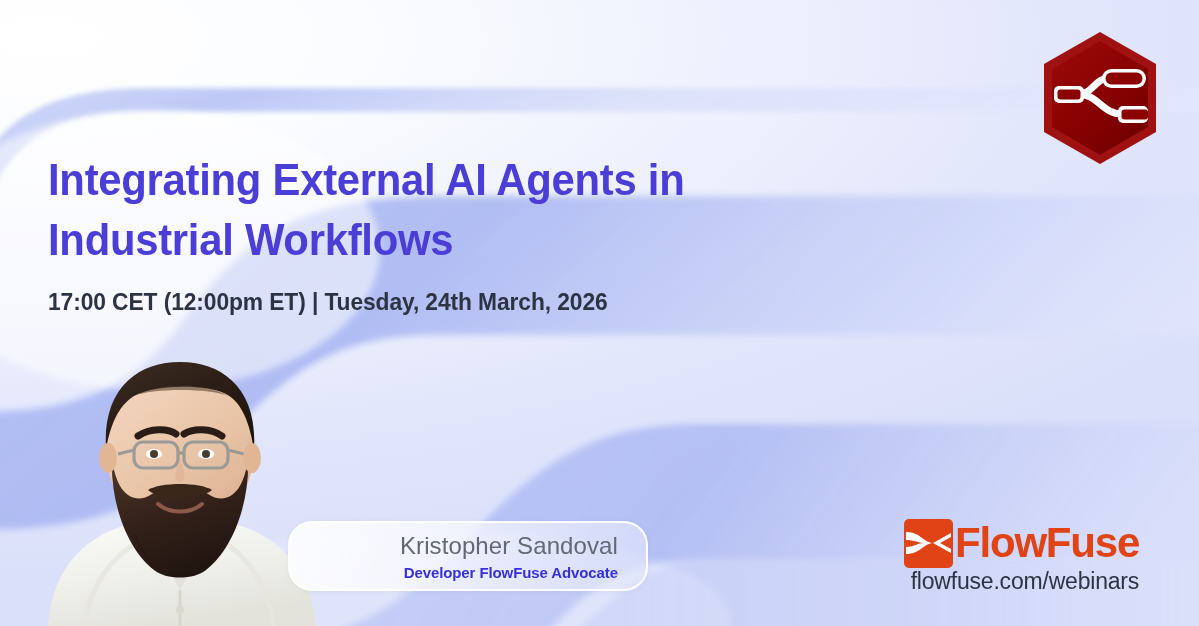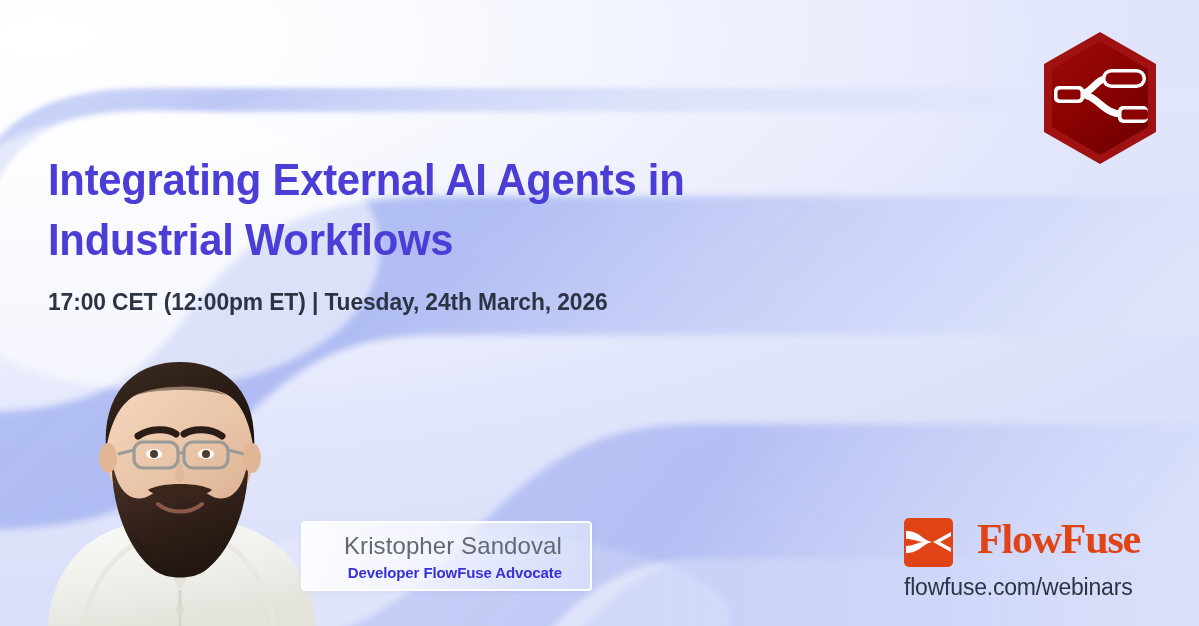--- a/index.html
+++ b/index.html
@@ -88,28 +88,27 @@
     bottom: 0;
     width: 300px;
     height: 272px;
   }
 
   
   .speaker-card {
     position: absolute;
     left: 288px;
     top: 521px;
-    width: 291px;
+    width: 360px;
     height: 70px;
-    border-radius: 4px;
+    border-radius: 24px;
     border: 2px solid rgba(255,255,255,0.92);
     background: linear-gradient(105deg, rgba(255,255,255,0.88) 0%, rgba(246,247,254,0.80) 45%, rgba(225,230,252,0.62) 100%);
     box-shadow: 0 1px 5px rgba(90,100,170,0.08);
     box-sizing: border-box;
-    margin-left: 13px;
   }
   .speaker-name {
     position: absolute;
     left: 0;
     right: 28px;
     top: 9px;
     text-align: right;
     color: #636973;
     font-size: 24px;
     font-weight: normal;
@@ -128,42 +127,42 @@
   }
 
   
   .brand {
     position: absolute;
     left: 904px;
     top: 518px;
   }
   .brand-row {
     display: flex;
-    gap: 24px;
+    align-items: center;
+    gap: 2px;
     height: 50px;
-    font-family: Liberation Serif, serif;
   }
   .brand-mark {
     width: 49px;
     height: 49px;
     flex: 0 0 auto;
   }
   .brand-word {
     color: #E04416;
     font-size: 42px;
     font-weight: bold;
     line-height: 1;
     letter-spacing: -1.2px;
   }
   .brand-url {
-    margin-top: 6px;
     color: #2C3444;
     font-size: 23px;
     font-weight: normal;
     letter-spacing: -0.2px;
+    text-align: right;
   }
 </style>
 </head>
 <body>
 
 <div id="banner">
 
   <svg class="bg-layer" viewBox="0 0 1199 626" preserveAspectRatio="none" xmlns="http://www.w3.org/2000/svg">
     <defs>
       <linearGradient id="bandA" x1="0" y1="0" x2="1" y2="0.25">

